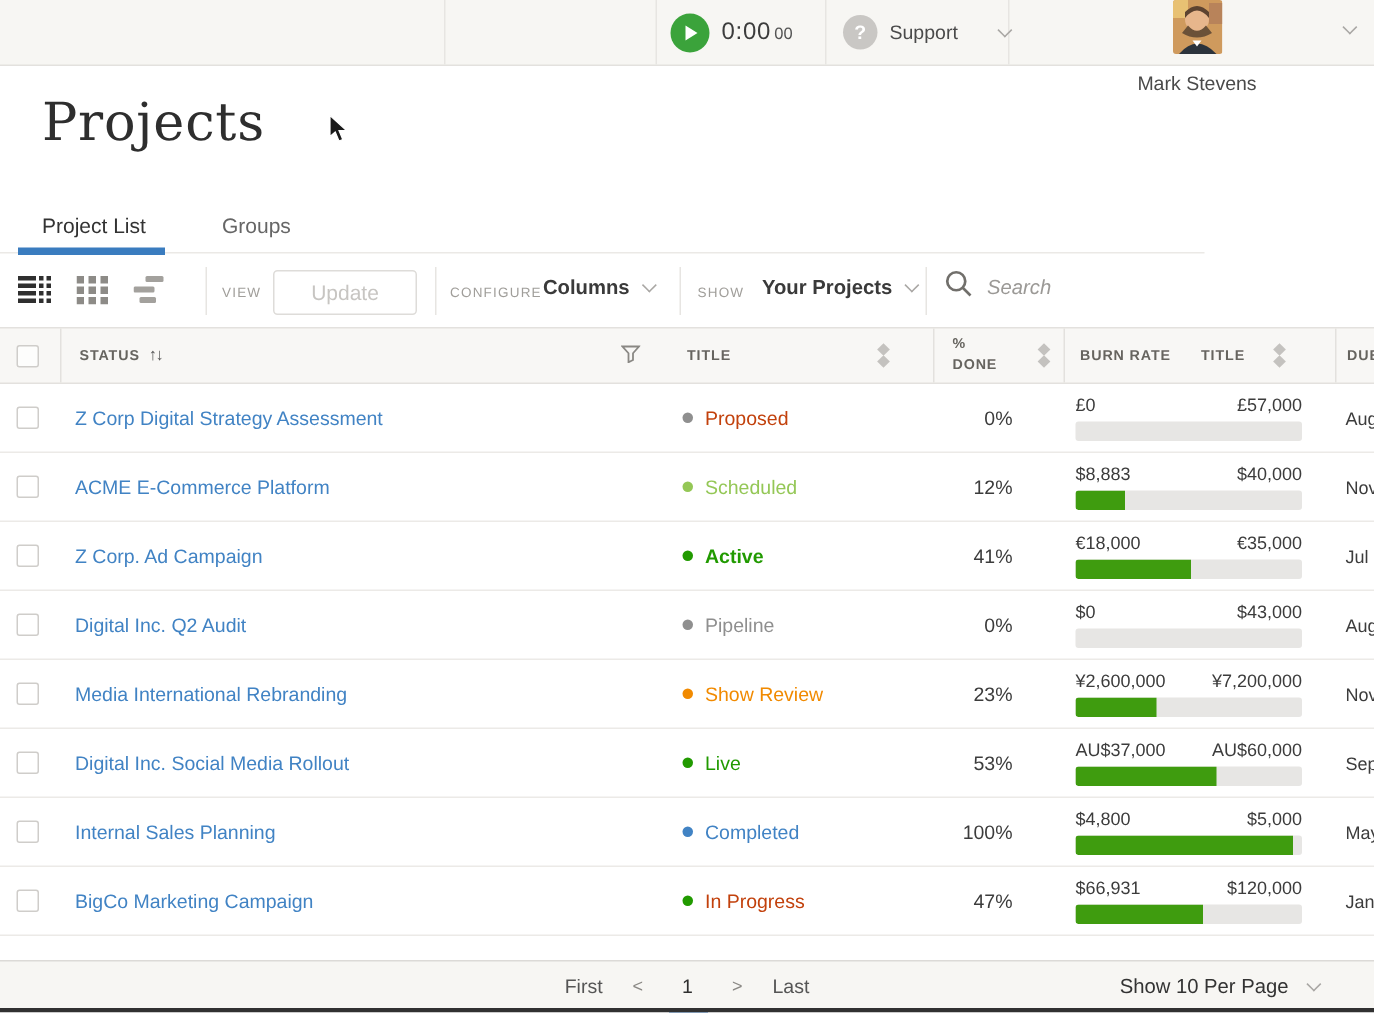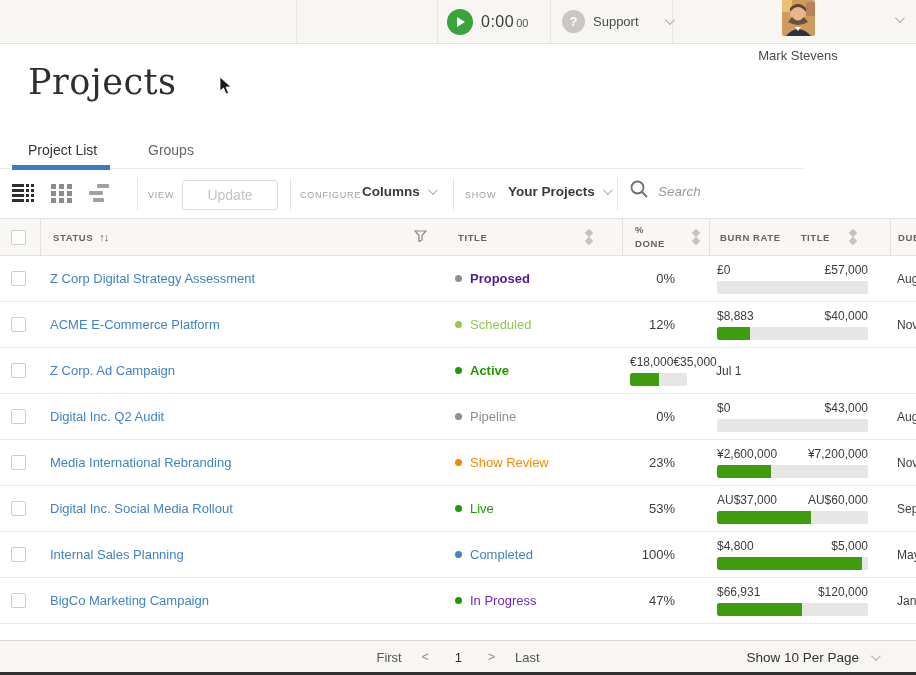--- a/index.html
+++ b/index.html
@@ -276,21 +276,21 @@
 <div class="rows">
     <div class="row">
     <div class="cell">
       <span class="checkbox"></span>
     </div>
     <div class="cell title-cell">
       <a>Z Corp Digital Strategy Assessment</a>
     </div>
     <div class="cell status-cell">
       <span class="status-dot" style="background: rgb(143, 143, 143);"></span>
-      <span class="status-label" style="color: #4c1d95; font-weight: bold;">Proposed</span>
+      <span class="status-label" style="color: #c2410c;">Proposed</span>
     </div>
     <div class="cell pct-cell">0%</div>
     <div class="burn-cell">
       <div class="burn-amounts">
         <span>£0</span>
         <span>£57,000</span>
       </div>
       <div class="burn-track">
         <div class="burn-fill" style="width: 0%; background: rgb(63, 156, 15);"></div>
       </div>
@@ -324,20 +324,21 @@
     <div class="cell">
       <span class="checkbox"></span>
     </div>
     <div class="cell title-cell">
       <a>Z Corp. Ad Campaign</a>
     </div>
     <div class="cell status-cell">
       <span class="status-dot" style="background: rgb(33, 154, 0);"></span>
       <span class="status-label" style="color: rgb(33, 154, 0); font-weight: 700;">Active</span>
     </div>
+    <div class="cell pct-cell">41%</div>
     <div class="burn-cell">
       <div class="burn-amounts">
         <span>€18,000</span>
         <span>€35,000</span>
       </div>
       <div class="burn-track">
         <div class="burn-fill" style="width: 51%; background: rgb(63, 156, 15);"></div>
       </div>
     </div>
     <div class="cell due-cell">Jul 1</div>
@@ -436,21 +437,21 @@
   </div>
     <div class="row">
     <div class="cell">
       <span class="checkbox"></span>
     </div>
     <div class="cell title-cell">
       <a>BigCo Marketing Campaign</a>
     </div>
     <div class="cell status-cell">
       <span class="status-dot" style="background: rgb(33, 154, 0);"></span>
-      <span class="status-label" style="color: #6d28d9;">In Progress</span>
+      <span class="status-label" style="color: #c2410c;">In Progress</span>
     </div>
     <div class="cell pct-cell">47%</div>
     <div class="burn-cell">
       <div class="burn-amounts">
         <span>$66,931</span>
         <span>$120,000</span>
       </div>
       <div class="burn-track">
         <div class="burn-fill" style="width: 56%; background: rgb(63, 156, 15);"></div>
       </div>

